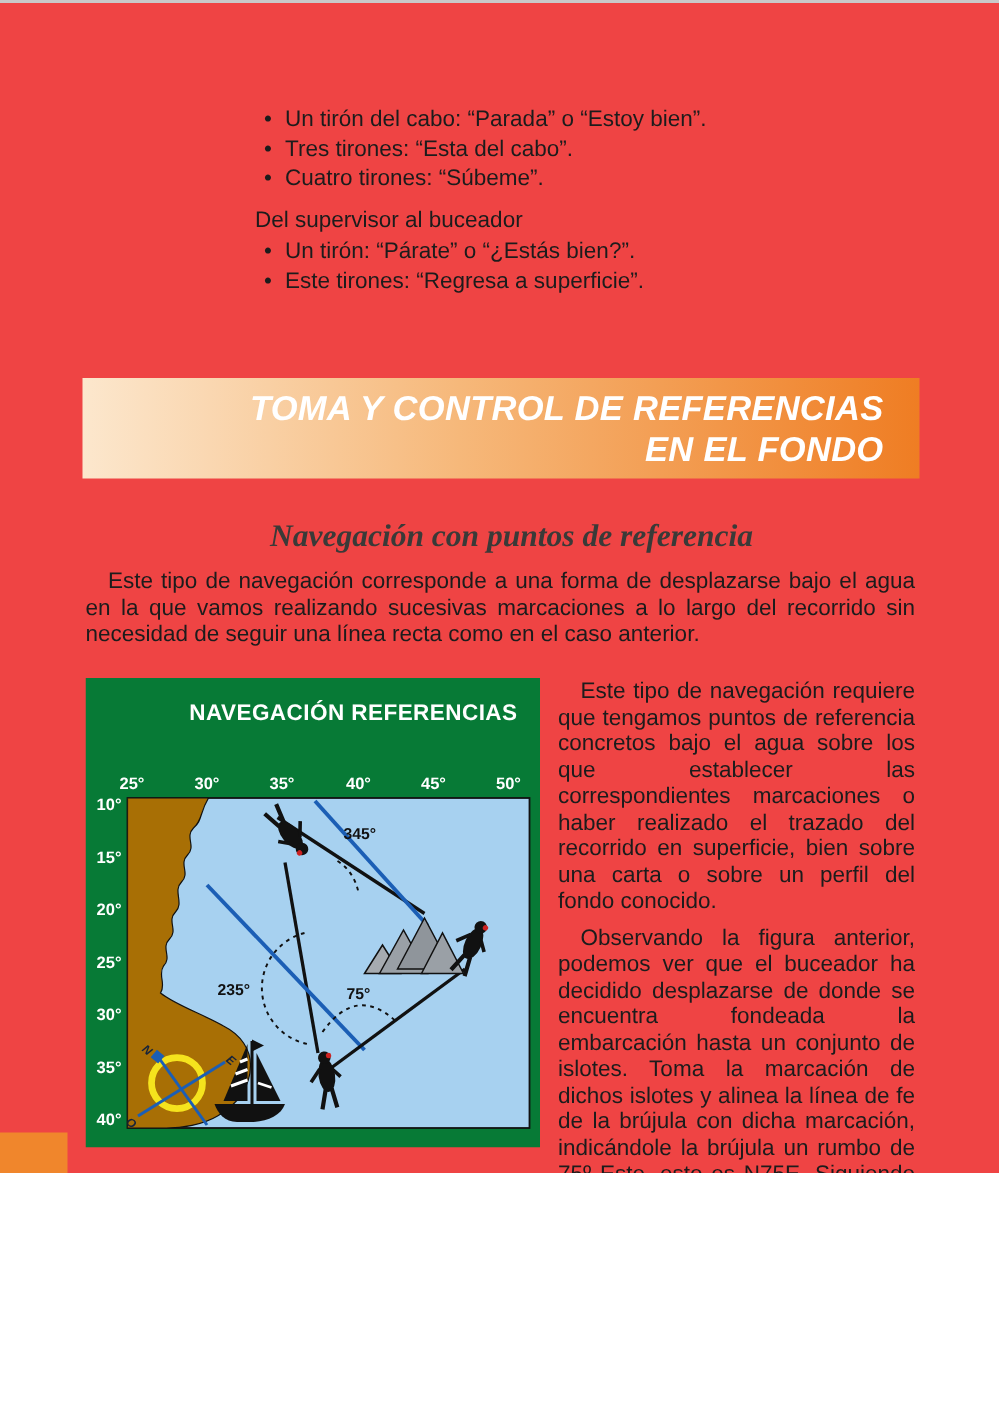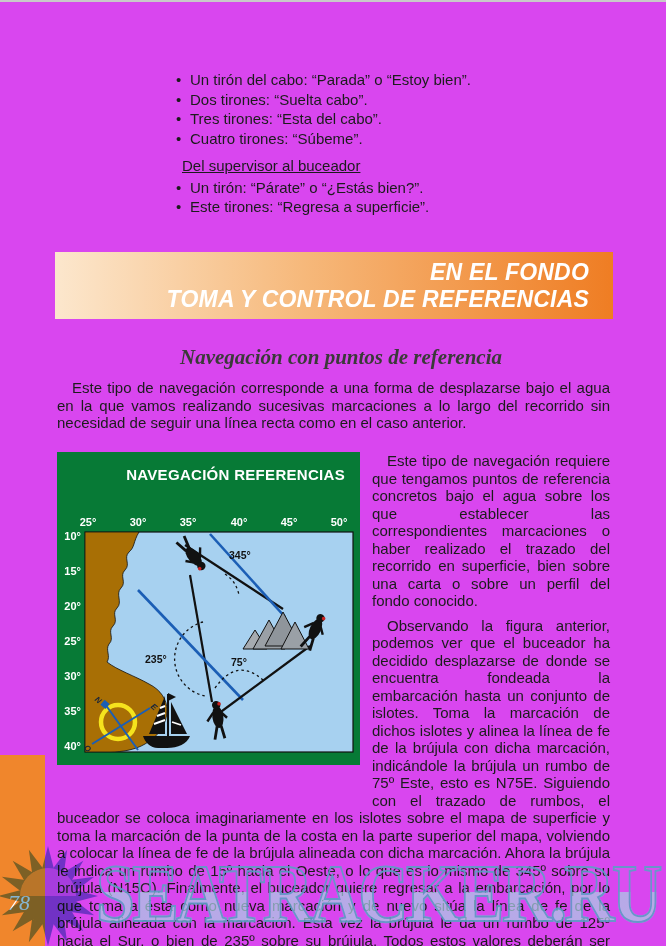--- a/index.html
+++ b/index.html
@@ -1,26 +1,26 @@
 <!DOCTYPE html>
 <html lang="es"><head>
 <meta charset="utf-8">
 <style>
   html,body{margin:0;padding:0;background:#ffffff;}
   .page{
-    position:relative;width:666px;height:946px;overflow:hidden;background:#d946ef;
+    position:relative;width:666px;height:782px;overflow:hidden;background:#ef4444;
     font-family:"Liberation Sans",sans-serif;color:#1c1c1c;
     border-top:2px solid #c9c9c9;box-sizing:border-box;
   }
   
   .signals{position:absolute;left:170px;top:68px;width:435px;font-size:15px;line-height:19.5px;}
   .signals ul{list-style:none;margin:0;padding:0 0 0 6px;}
   .signals li{margin:0;padding-left:14px;position:relative;}
   .signals li::before{content:"•";position:absolute;left:0;top:0;}
-  .signals .subhead{margin:8px 0 2px 12px;text-decoration:underline;}
+  .signals .subhead{margin:8px 0 2px 0;}
   
   .banner{
     position:absolute;left:55px;top:250px;width:558px;height:67px;box-sizing:border-box;
     background:linear-gradient(90deg,#fce7cd 0%,#f8c augusta 0%,#f6b87a 45%,#ef7d23 100%);
     background:linear-gradient(90deg,#fce7cd 0%,#f6b87a 45%,#ef7d23 100%);
     color:#ffffff;text-align:right;padding:7px 24px 0 0;
     font-style:italic;font-weight:bold;font-size:23px;line-height:27px;letter-spacing:.2px;
   }
   
   .section-title{
@@ -53,34 +53,33 @@
   svg text{font-family:"Liberation Sans",sans-serif;}
 </style>
 </head>
 <body>
 
 <div class="page">
 
   <div class="signals">
     <ul>
       <li>Un tirón del cabo: “Parada” o “Estoy bien”.</li>
-      <li>Dos tirones: “Suelta cabo”.</li>
       <li>Tres tirones: “Esta del cabo”.</li>
       <li>Cuatro tirones: “Súbeme”.</li>
     </ul>
     <p class="subhead">Del supervisor al buceador</p>
     <ul>
       <li>Un tirón: “Párate” o “¿Estás bien?”.</li>
       <li>Este tirones: “Regresa a superficie”.</li>
     </ul>
   </div>
 
   <div class="banner">
+    <div>TOMA Y CONTROL DE REFERENCIAS</div>
     <div>EN EL FONDO</div>
-    <div>TOMA Y CONTROL DE REFERENCIAS</div>
   </div>
 
   <h2 class="section-title">Navegación con puntos de referencia</h2>
 
   <p class="para intro">Este tipo de navegación corresponde a una forma de desplazarse bajo el agua en la que vamos realizando sucesivas marcaciones a lo largo del recorrido sin necesidad de seguir una línea recta como en el caso anterior.</p>
 
   <div class="flow">
     <div class="figurebox">
       <svg width="303" height="313" viewBox="0 0 303 313">
         <defs>

